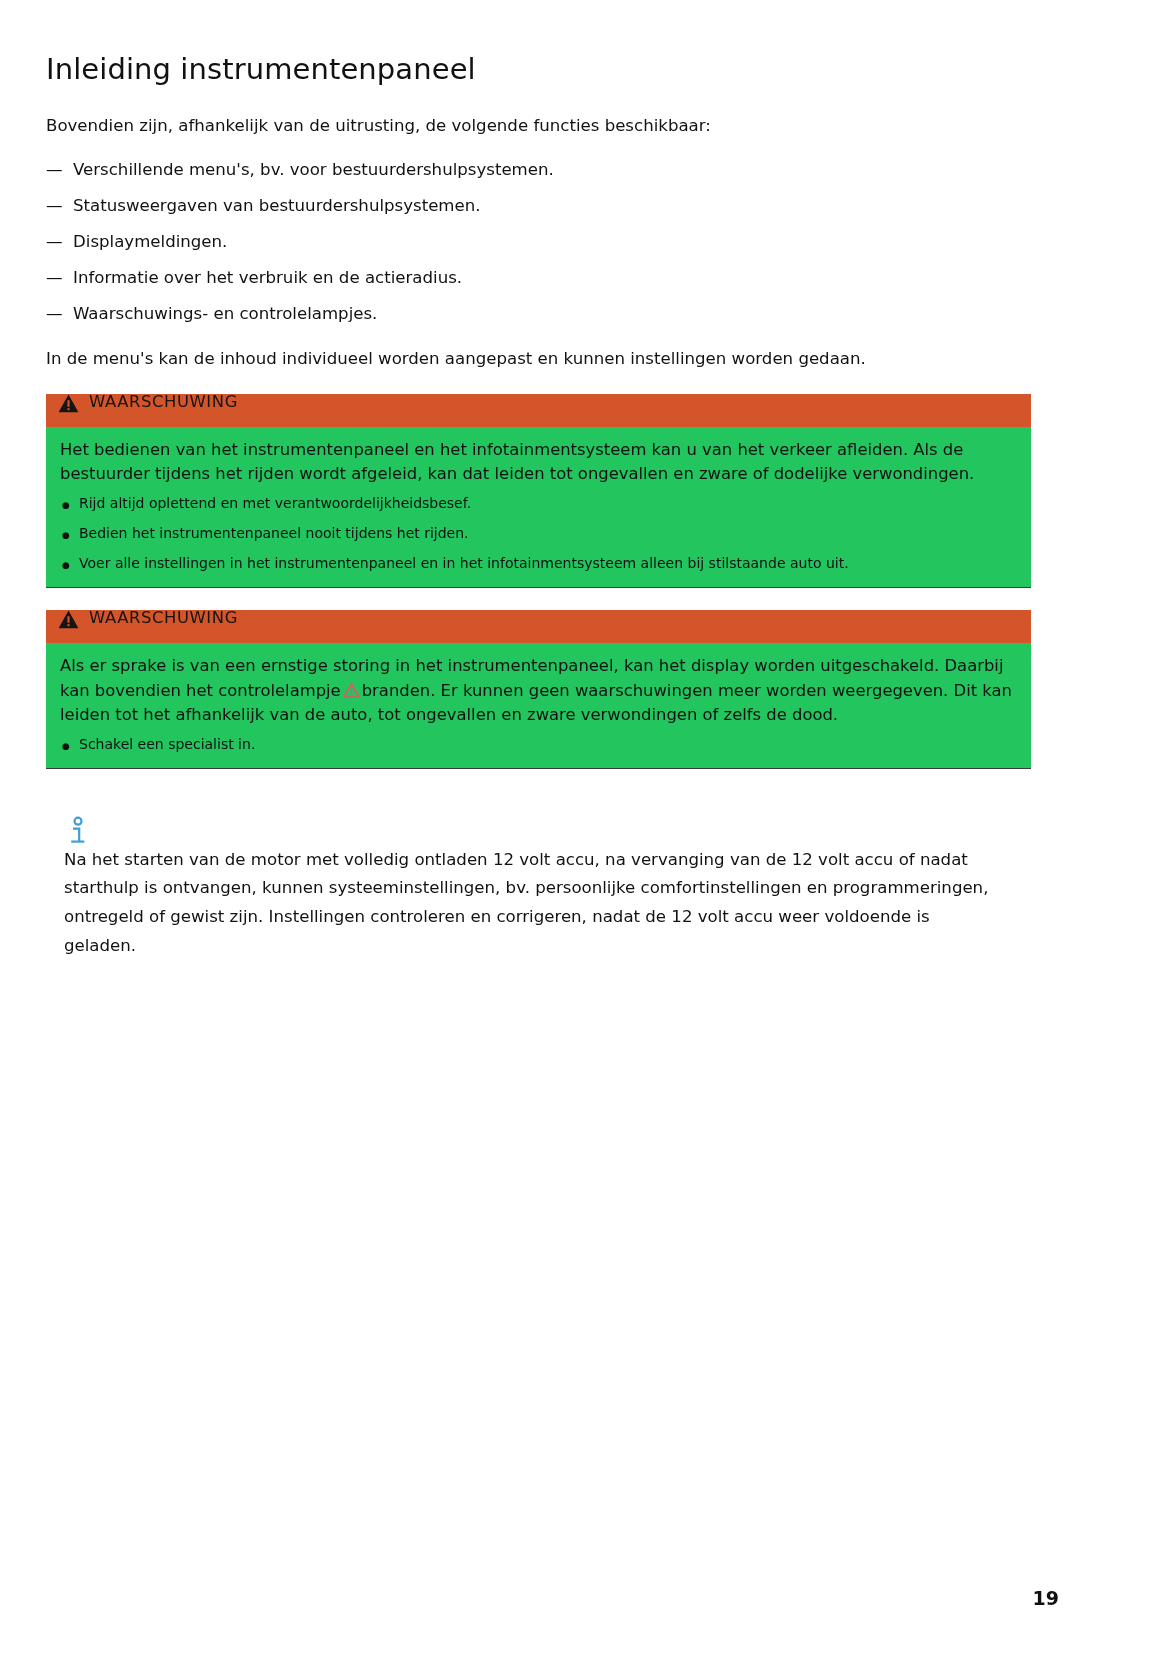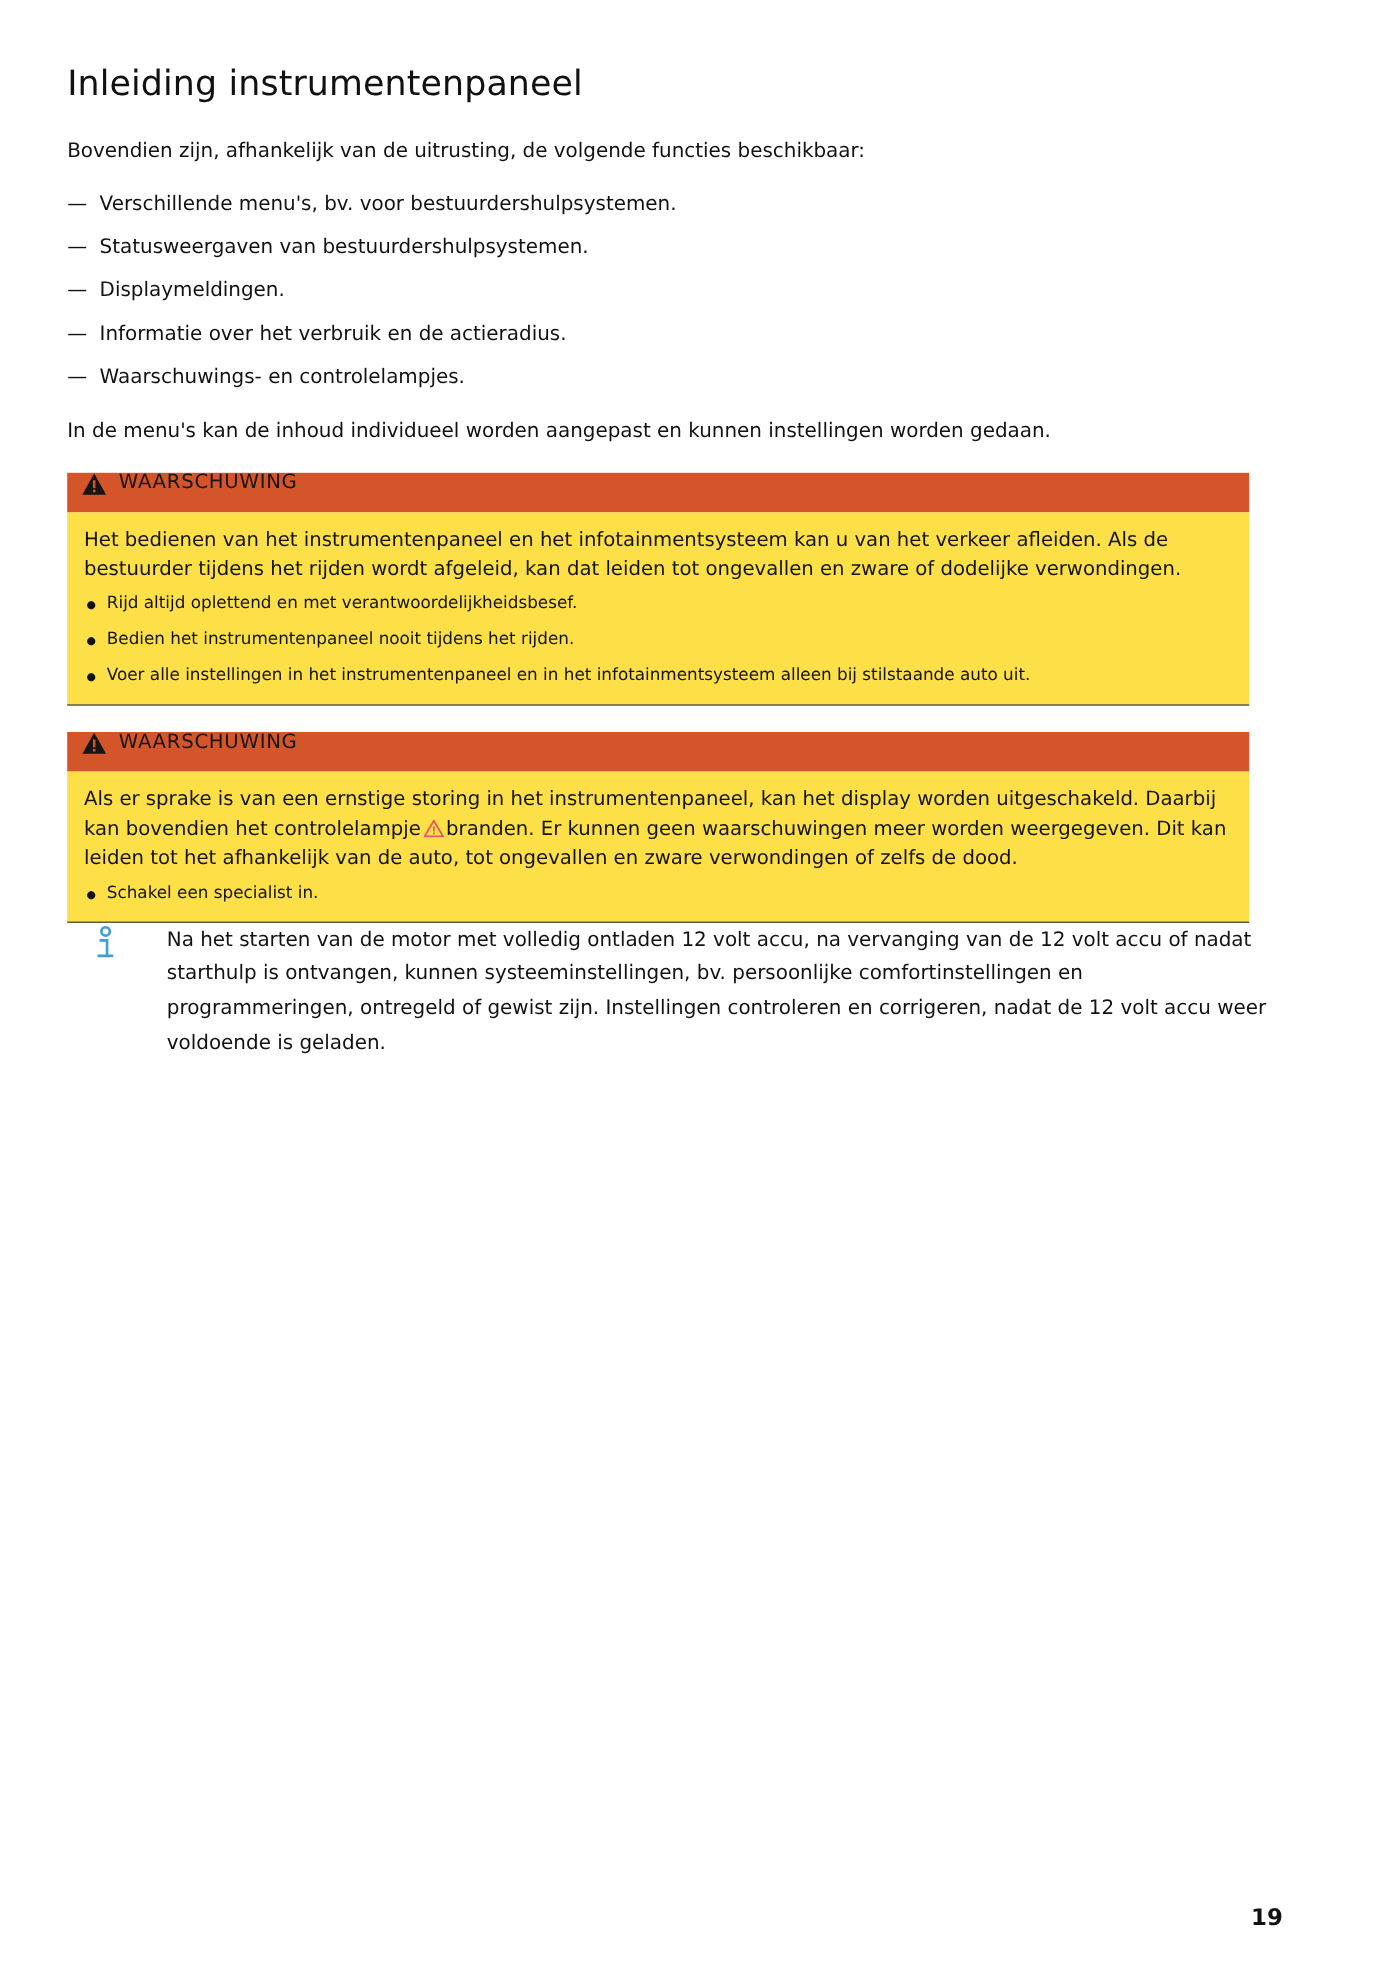--- a/index.html
+++ b/index.html
@@ -10,21 +10,21 @@
   body {
     width: 1165px;
     height: 1653px;
     position: relative;
     font-family: "DejaVu Sans", "Liberation Sans", sans-serif;
     color: #121212;
     -webkit-font-smoothing: antialiased;
   }
   .page {
     position: absolute;
-    left: 12px; top: 0;
+    left: 2px; top: 0;
     width: 1117px;
     height: 1653px;
     box-sizing: border-box;
     padding: 52px 100px 0 44px;
   }
   h1.page-title {
     font-size: 29px;
     font-weight: 400;
     letter-spacing: 0.1px;
     margin: 0 0 26px 0;
@@ -80,21 +80,21 @@
     margin-right: 10px;
     flex: 0 0 auto;
   }
   .warn-header .warn-label {
     font-size: 16.4px;
     letter-spacing: 0.6px;
     color: #151515;
     line-height: 1;
   }
   .warn-body {
-    background: #fde047;
+    background: #22c55e;
     border-bottom: 1.6px solid #3a3a3a;
     padding: 11px 16px 12px 14px;
     box-sizing: border-box;
   }
   .warn-body p {
     font-size: 16.4px;
     line-height: 1.5;
     margin: 0 0 4px 0;
     color: #121212;
   }
@@ -123,23 +123,25 @@
   }
   .inline-warn-tri {
     display: inline-block;
     vertical-align: -2px;
     margin: 0 2px;
     width: 17px;
     height: 15px;
   }
   .note-block {
     display: flex;
+    margin-top: 45px;
     padding-left: 18px;
     width: 1005px;
     box-sizing: border-box;
+    flex-direction: column;
   }
   .note-icon {
     flex: 0 0 auto;
     width: 28px;
     height: 30px;
     margin-right: 37px;
     margin-top: 2px;
   }
   .note-text {
     font-size: 16.6px;

